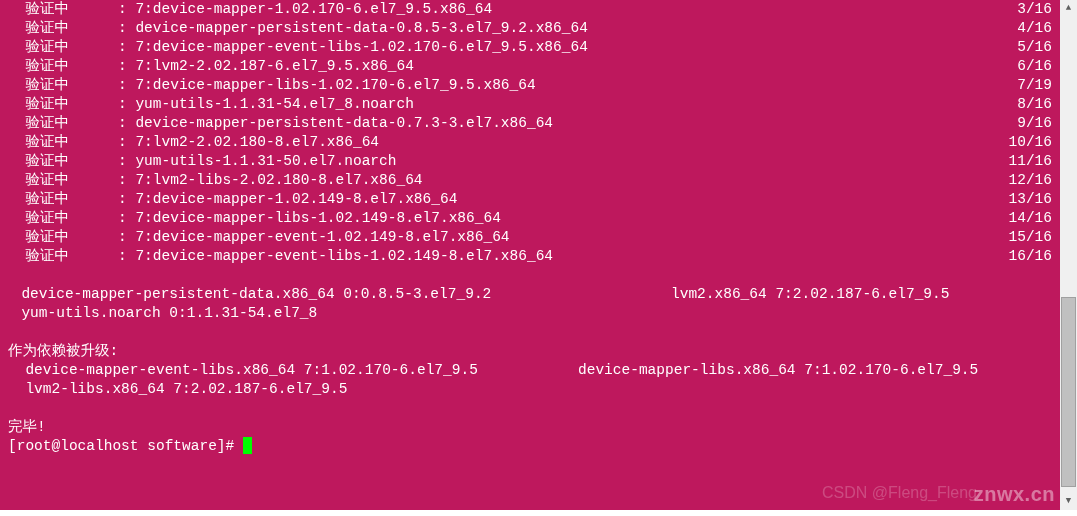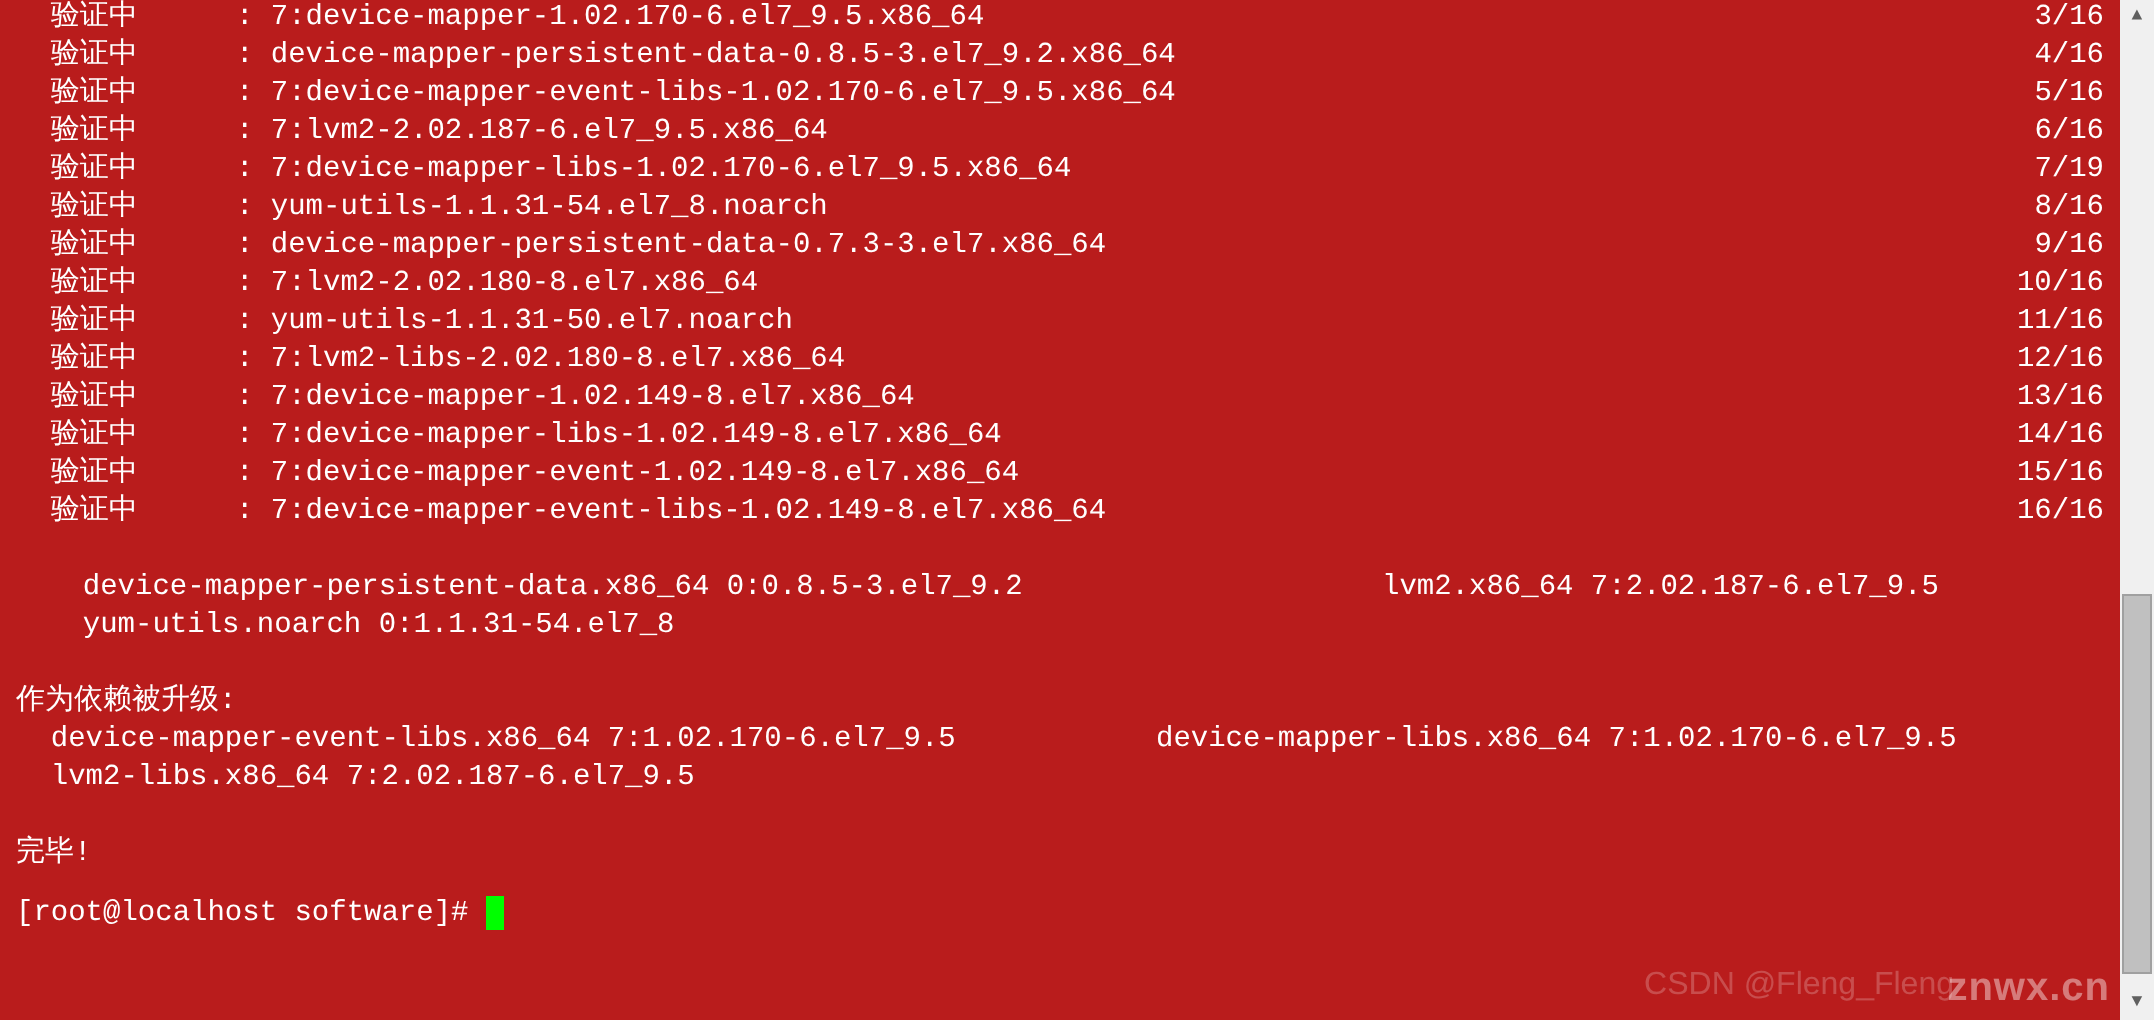--- a/index.html
+++ b/index.html
@@ -17,21 +17,21 @@
       font-size: 14.5px;
       color: #fff;
       line-height: 19px;
     }
     .terminal {
       position: absolute;
       top: 0;
       left: 0;
       right: 17px;
       bottom: 6px;
-      background: #b91c1c;
+      background: #be185d;
       padding: 0;
     }
     .scrollbar {
       position: absolute;
       right: 0;
       top: 0;
       width: 17px;
       height: 510px;
       background: #f0f0f0;
     }
@@ -84,21 +84,21 @@
     }
     .blank-line {
       height: 19px;
     }
     .section-header {
       padding-left: 8px;
       white-space: pre;
     }
     .updated-columns {
       display: flex;
-      padding-left: 24px;
+      padding-left: 4px;
     }
     .updated-col1 {
       width: 620px;
       white-space: pre;
     }
     .updated-col2 {
       white-space: pre;
       margin-left: 47px;
     }
     .dep-columns {
@@ -111,21 +111,20 @@
     }
     .dep-col2 {
       white-space: pre;
     }
     .done-line {
       padding-left: 8px;
     }
     .prompt-line {
       padding-left: 8px;
       white-space: pre;
-      margin-top: 11px;
     }
     .cursor {
       display: inline-block;
       width: 9px;
       height: 17px;
       background: #00ff00;
       vertical-align: text-bottom;
     }
     .watermark {
       position: absolute;

